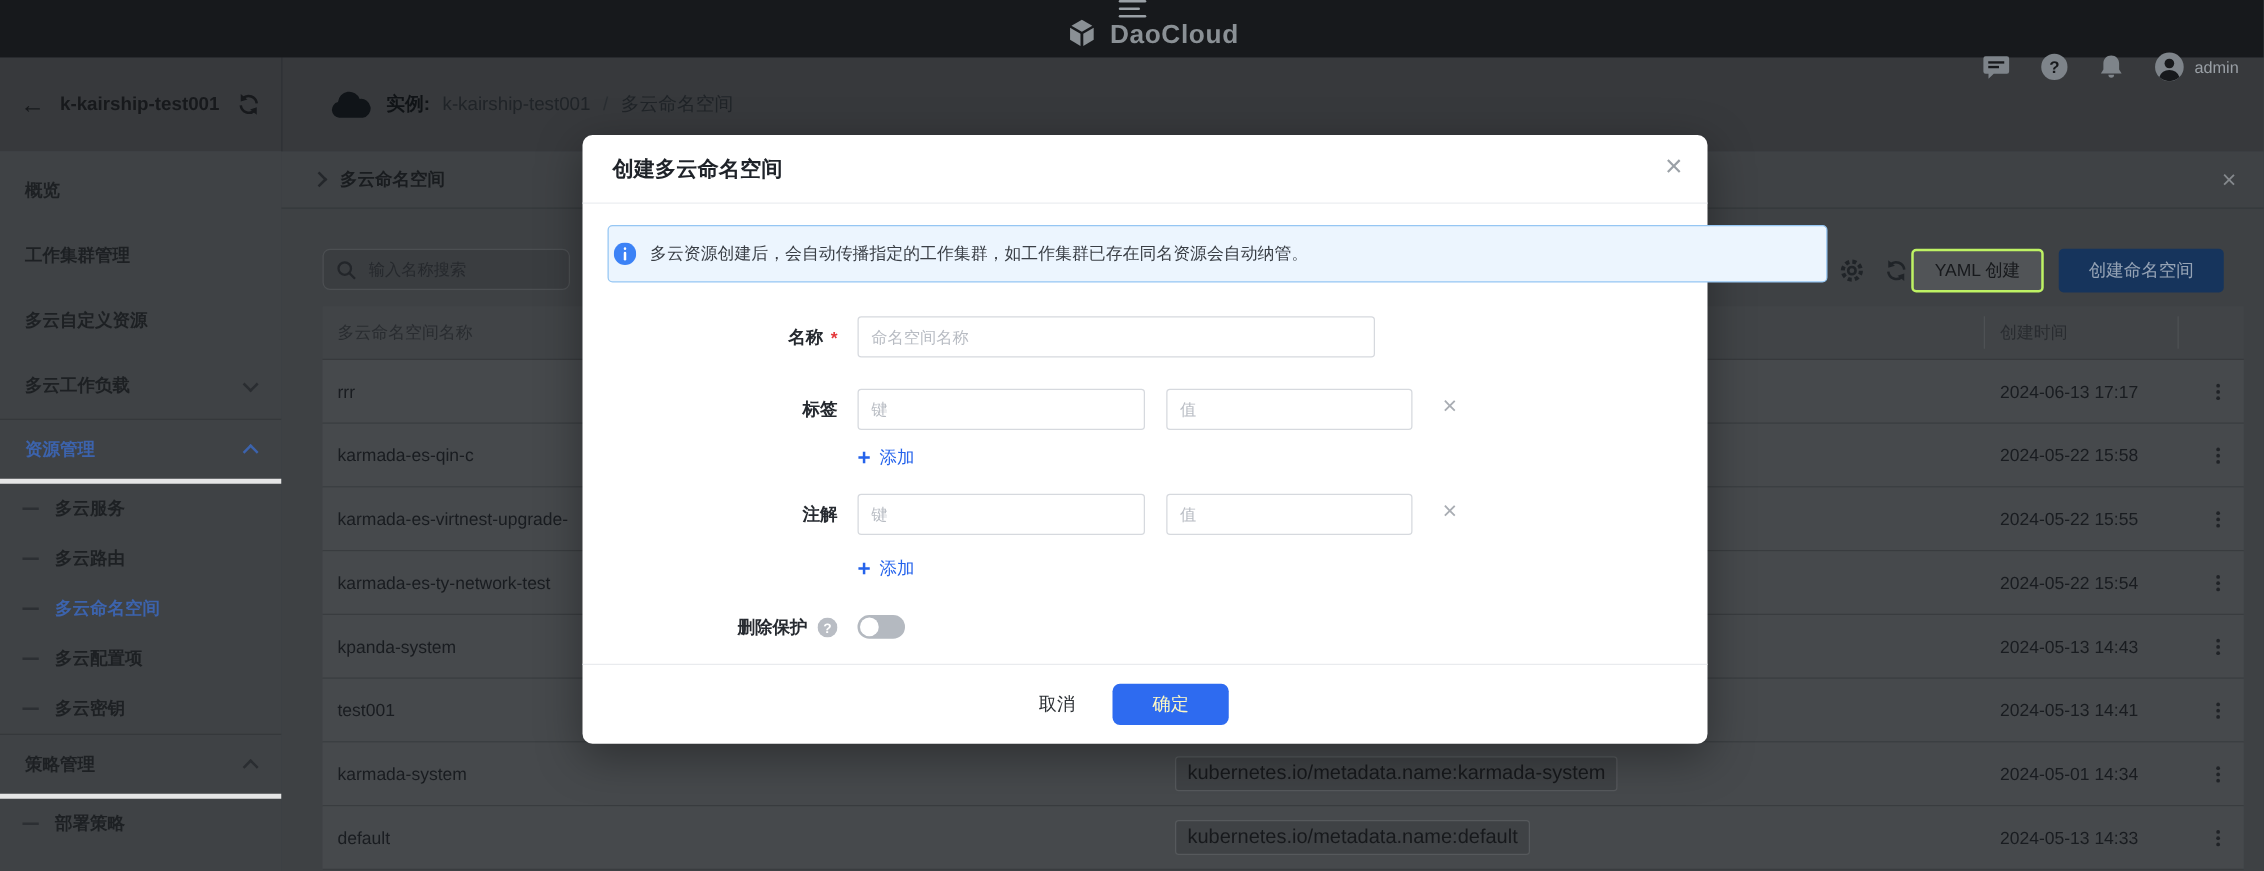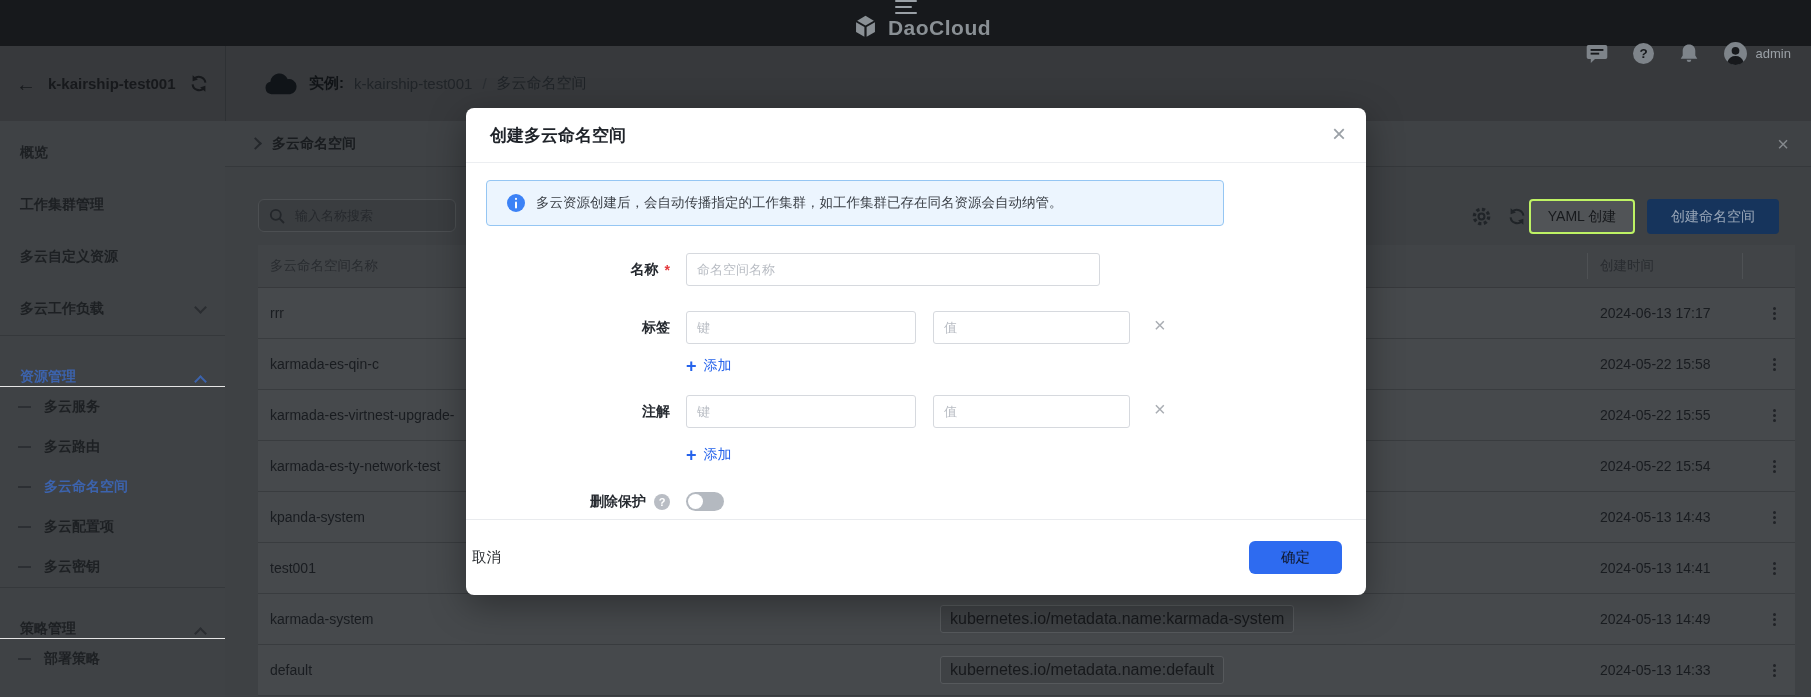--- a/index.html
+++ b/index.html
@@ -29,21 +29,21 @@
   .inst-label{font-size:15px;font-weight:700;color:#101316;margin-left:12px;}
   .inst-seg{font-size:15px;color:#202428;margin-left:10px;}
   .inst-sep{font-size:15px;color:#2a2e32;margin-left:10px;}
   
   .sidebar{position:absolute;top:121px;left:0;width:225px;bottom:0;background:#3f4245;z-index:5;box-sizing:border-box;padding-top:6px;}
   .s-item{display:flex;align-items:center;box-sizing:border-box;font-size:14px;color:#1d2023;cursor:pointer;}
   .s-sec{height:52px;padding:0 20px;font-weight:700;}
   .s-sub{height:40px;padding-left:18px;font-weight:600;}
   .s-sub .dash{width:13px;height:2px;background:#2c2f33;margin-right:13px;flex:none;}
   .s-active{color:#3c63ad;}
-  .s-border{border-top:1px solid #35383b;border-bottom:1px solid #e5e5e5;align-items:flex-end;}
+  .s-border{border-top:1px solid #35383b;border-bottom:4px solid #e5e5e5;}
   .chev{width:7px;height:7px;border-right:2px solid #2a2d31;border-bottom:2px solid #2a2d31;flex:none;}
   .chev-down{transform:rotate(45deg);margin-left:auto;margin-bottom:3px;}
   .chev-up{transform:rotate(-135deg);margin-left:auto;margin-top:3px;}
   .chev-up.blue,.chev-down.blue{border-color:#3c63ad;}
   .chev-right{transform:rotate(-45deg);border-color:#24272b;}
   
   .main{position:absolute;top:121px;left:225px;right:0;bottom:0;background:#3e4144;}
   .page-head{height:46px;background:#3f4245;border-bottom:1px solid #35383b;display:flex;align-items:center;box-sizing:border-box;padding:0 22px 0 26px;}
   .page-title{font-size:14px;font-weight:700;color:#191c1f;margin-left:12px;}
   .tab-close{margin-left:auto;font-size:20px;color:#85898d;line-height:1;cursor:pointer;}
@@ -71,39 +71,39 @@
   .td-time{left:1342px;}
   .chip{position:absolute;left:682px;top:50%;transform:translateY(-50%);border:1px solid #56595c;background:#3f4245;color:#17191c;font-size:16px;padding:4px 9px;border-radius:3px;white-space:nowrap;}
   .chip:empty{display:none;}
   .kebab{position:absolute;left:1506px;top:14px;width:20px;height:22px;display:flex;flex-direction:column;align-items:center;justify-content:center;gap:2px;cursor:pointer;}
   .kebab i{width:3px;height:3px;border-radius:50%;background:#202327;}
   
   .modal{position:absolute;left:466px;top:108px;width:900px;height:487px;background:#ffffff;border-radius:8px;z-index:100;box-shadow:0 10px 36px rgba(0,0,0,0.35);}
   .m-head{position:relative;height:55px;border-bottom:1px solid #eceef1;display:flex;align-items:center;box-sizing:border-box;padding:0 24px;}
   .m-title{font-size:17px;font-weight:700;color:#1f2329;}
   .m-close{position:absolute;right:20px;top:14px;font-size:24px;color:#9ba1a7;line-height:1;cursor:pointer;}
-  .m-alert{position:absolute;left:20px;top:72px;width:738px;height:46px;box-sizing:border-box;background:var(--c-alert-bg,#ecf5fe);border:1px solid var(--c-alert-border,#95c6f3);border-radius:4px;display:flex;align-items:center;padding:0 20px;gap:11px;}
+  .m-alert{position:absolute;left:20px;top:72px;width:976px;height:46px;box-sizing:border-box;background:var(--c-alert-bg,#ecf5fe);border:1px solid var(--c-alert-border,#95c6f3);border-radius:4px;display:flex;align-items:center;padding:0 4px;gap:11px;}
   .m-alert-text{font-size:13.5px;color:#3a3f46;}
   .m-row{position:absolute;left:0;right:20px;height:33px;}
   .m-label{position:absolute;left:0;top:0;width:204px;height:33px;display:flex;align-items:center;justify-content:flex-end;gap:6px;font-size:14px;color:#262a30;font-weight:600;}
   .req{color:var(--c-danger,#e4393c);font-size:14px;}
   .m-input{position:absolute;top:0;height:33px;border:1px solid #d6d9de;border-radius:3px;box-sizing:border-box;padding:0 10px;font-size:13px;color:#333;outline:none;font-family:inherit;background:#fff;}
   .m-input::placeholder{color:#b8bcc3;opacity:1;}
   .in-name{left:220px;width:414px;}
   .in-key{left:220px;width:230px;}
   .in-val{left:467px;width:197px;}
   .kv-remove{position:absolute;left:688px;top:4px;font-size:20px;color:#a9adb3;line-height:1;cursor:pointer;}
   .add-link{position:absolute;left:220px;display:flex;align-items:center;gap:7px;color:var(--c-link,#2563eb);font-size:14px;cursor:pointer;height:22px;}
   .plus-icon{font-size:18px;font-weight:700;line-height:1;}
   .plus-icon::before{content:"+";}
   .toggle{position:absolute;left:220px;top:7px;width:38px;height:19px;border-radius:10px;background:#b4b9c0;cursor:pointer;}
   .toggle::after{content:"";position:absolute;left:2px;top:2px;width:15px;height:15px;border-radius:50%;background:#fff;}
-  .m-foot{position:absolute;left:0;right:0;bottom:0;height:76px;border-top:1px solid #e9ebee;display:flex;align-items:center;justify-content:space-between;gap:24px;box-sizing:border-box;padding-right:24px;}
+  .m-foot{position:absolute;left:0;right:0;bottom:0;height:64px;border-top:1px solid #e9ebee;display:flex;align-items:center;justify-content:center;gap:24px;box-sizing:border-box;padding-right:24px;}
   .btn-cancel{font-size:14.5px;color:#2b2f33;cursor:pointer;background:none;border:none;font-family:inherit;}
-  .btn-confirm{height:33px;min-width:65px;padding:0 32px;background:var(--c-primary,#2e6bf0);color:#0f172a;font-size:14.5px;border:none;border-radius:6px;cursor:pointer;font-family:inherit;}
+  .btn-confirm{height:33px;min-width:65px;padding:0 32px;background:var(--c-primary,#2e6bf0);color:#fef9c3;font-size:14.5px;border:none;border-radius:6px;cursor:pointer;font-family:inherit;}
   .mc{margin-left:2px;}
 </style>
 </head>
 <body>
 
 <div class="topbar">
   <div class="hamburger">
       <span></span>
       <span></span>
       <span></span>
@@ -321,21 +321,21 @@
       <span class="td td-time">2024-05-13 14:41</span>
       <span class="kebab">
           <i></i>
           <i></i>
           <i></i>
         </span>
     </div>
     <div class="trow">
       <span class="td td-name">karmada-system</span>
       <span class="chip">kubernetes.io/metadata.name:karmada-system</span>
-      <span class="td td-time">2024-05-13 14:49</span>
+      <span class="td td-time">2024-05-01 14:34</span>
       <span class="kebab">
           <i></i>
           <i></i>
           <i></i>
         </span>
     </div>
     <div class="trow">
       <span class="td td-name">default</span>
       <span class="chip">kubernetes.io/metadata.name:default</span>
       <span class="td td-time">2024-05-13 14:33</span>

